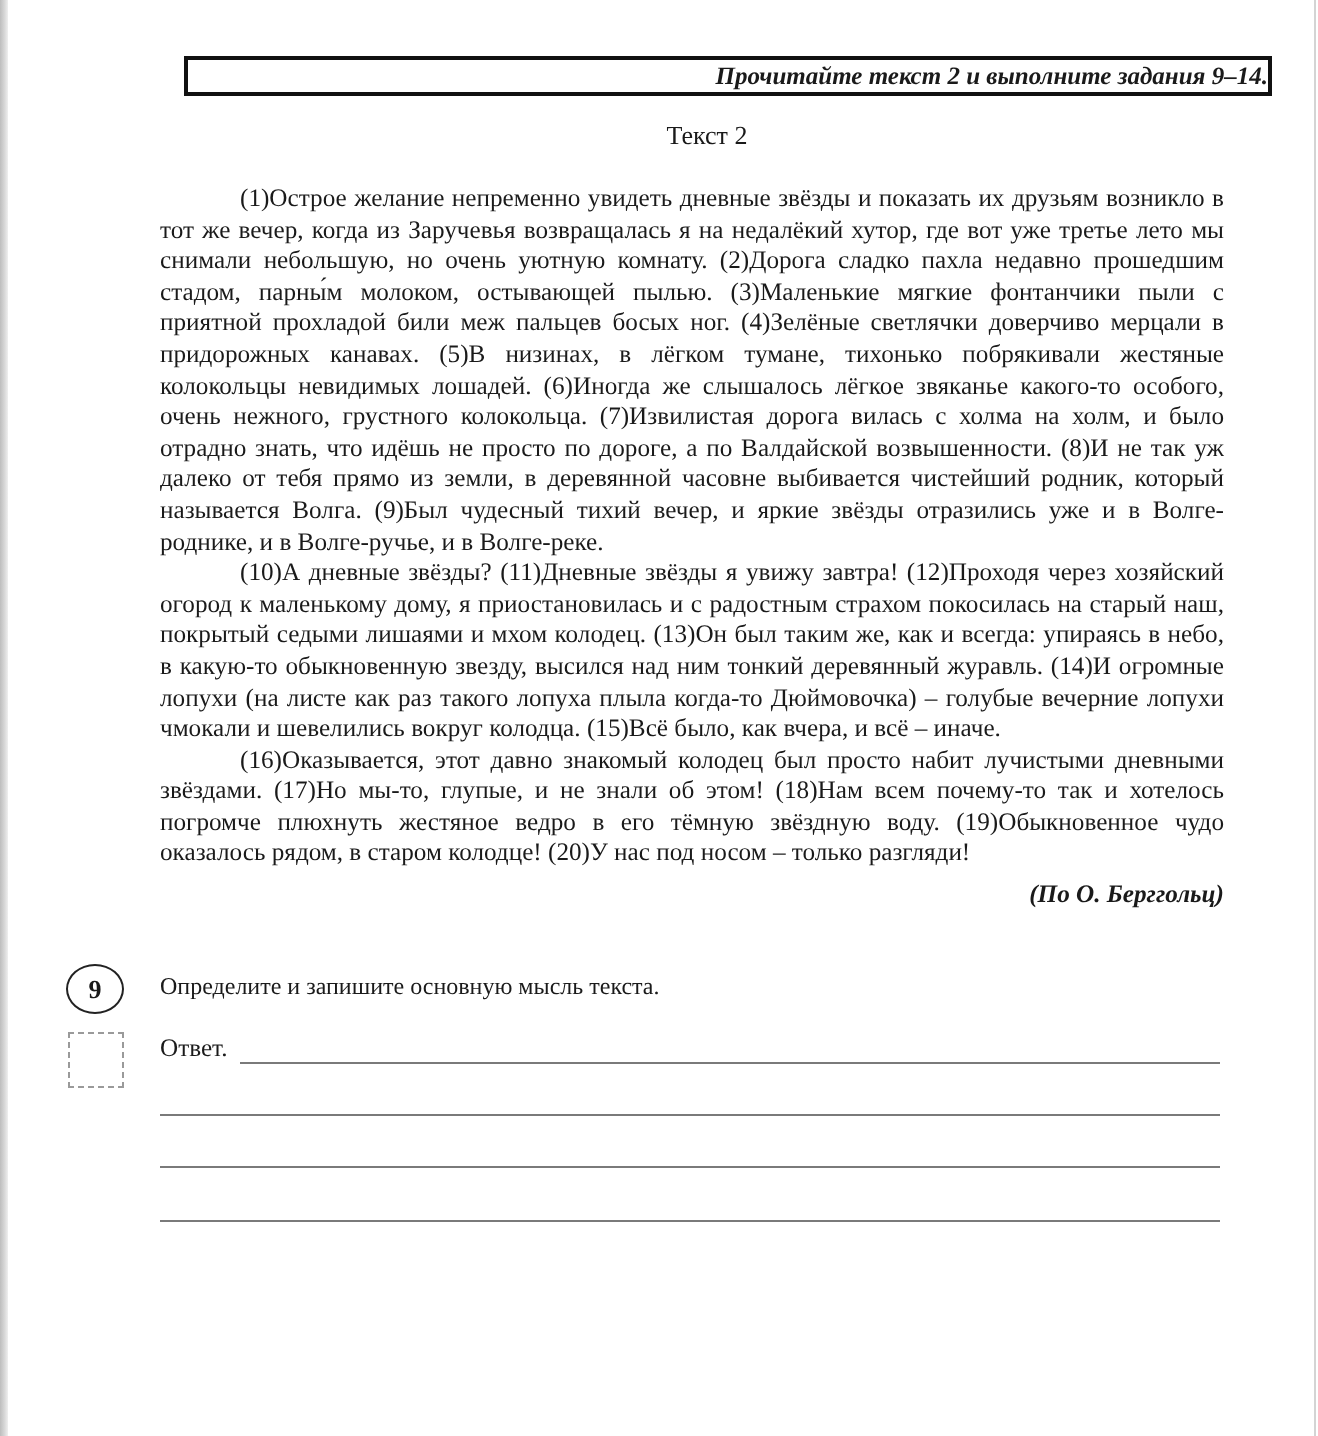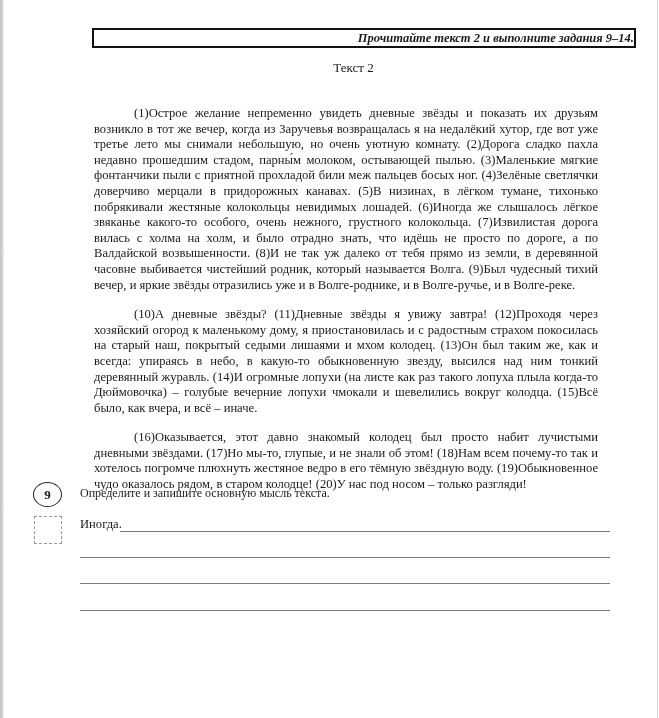--- a/index.html
+++ b/index.html
@@ -24,21 +24,21 @@
     font-size: 12.5px; line-height: 16px; margin-left: 17px;
   }
   .text-title {
     position: absolute; left: 0; width: 659px; top: 60px;
     text-align: center; font-size: 13px; padding-left: 24px;
   }
   .body-text {
     position: absolute; left: 80px; top: 92px; width: 532px;
     font-size: 12.6px; line-height: 15.6px; text-align: justify;
   }
-  .body-text p { margin: 14px; text-indent: 40px; }
+  .body-text p { margin: 0; text-indent: 40px; }
   .author {
     text-align: right; font-style: italic; font-weight: bold;
     margin-top: 5px; font-size: 12.6px;
   }
   .task-number {
     position: absolute; left: 33px; top: 482px; width: 27px; height: 23px;
     border: 1.6px solid #222; border-radius: 50%;
     text-align: center; font-weight: bold; font-size: 13px; line-height: 23px;
   }
   .task-question {
@@ -61,24 +61,25 @@
 <div class="edge-left"></div>
 <div class="edge-right"></div>
 
 <div class="instruction-box">Прочитайте текст 2 и выполните задания 9–14.</div>
 <div class="text-title">Текст 2</div>
 
 <div class="body-text">
   <p>(1)Острое желание непременно увидеть дневные звёзды и показать их друзьям возникло в тот же вечер, когда из Заручевья возвращалась я на недалёкий хутор, где вот уже третье лето мы снимали небольшую, но очень уютную комнату. (2)Дорога сладко пахла недавно прошедшим стадом, парны́м молоком, остывающей пылью. (3)Маленькие мягкие фонтанчики пыли с приятной прохладой били меж пальцев босых ног. (4)Зелёные светлячки доверчиво мерцали в придорожных канавах. (5)В низинах, в лёгком тумане, тихонько побрякивали жестяные колокольцы невидимых лошадей. (6)Иногда же слышалось  лёгкое звяканье какого-то особого, очень нежного, грустного колокольца. (7)Извилистая дорога вилась с холма на холм, и было отрадно знать, что идёшь не просто по дороге, а по Валдайской возвышенности. (8)И не так уж далеко от тебя прямо из земли, в деревянной часовне выбивается чистейший родник, который называется Волга. (9)Был чудесный тихий вечер, и  яркие звёзды отразились уже и в Волге-роднике, и в Волге-ручье, и в Волге-реке.</p>
   <p>(10)А дневные звёзды? (11)Дневные звёзды я увижу завтра! (12)Проходя через хозяйский огород к маленькому дому, я приостановилась и с радостным страхом покосилась на старый наш, покрытый седыми лишаями и мхом колодец. (13)Он был таким же, как и всегда: упираясь в небо, в какую-то обыкновенную звезду, высился над ним тонкий деревянный журавль. (14)И огромные лопухи (на листе как раз такого лопуха плыла когда-то Дюймовочка) – голубые вечерние лопухи чмокали и шевелились вокруг колодца. (15)Всё было, как вчера, и всё – иначе.</p>
   <p>(16)Оказывается, этот давно знакомый колодец был просто набит лучистыми дневными звёздами. (17)Но мы-то, глупые, и не знали об этом! (18)Нам всем почему-то так и хотелось погромче плюхнуть жестяное ведро в его тёмную звёздную воду. (19)Обыкновенное чудо оказалось рядом, в старом колодце! (20)У нас под носом – только разгляди!</p>
+  <div class="author">(По О. Берггольц)</div>
 </div>
 
 <div class="task-number">9</div>
 <div class="task-question">Определите и запишите основную мысль текста.</div>
 
 <div class="score-box"></div>
-<div class="answer-label">Иногда.</div>
+<div class="answer-label">Ответ.</div>
 
 <div class="answer-line" style="left:120px; top:531px; width:490px;"></div>
 <div class="answer-line" style="left:80px; top:557px; width:530px;"></div>
 <div class="answer-line" style="left:80px; top:583px; width:530px;"></div>
 <div class="answer-line" style="left:80px; top:610px; width:530px;"></div>
 
 </body></html>

